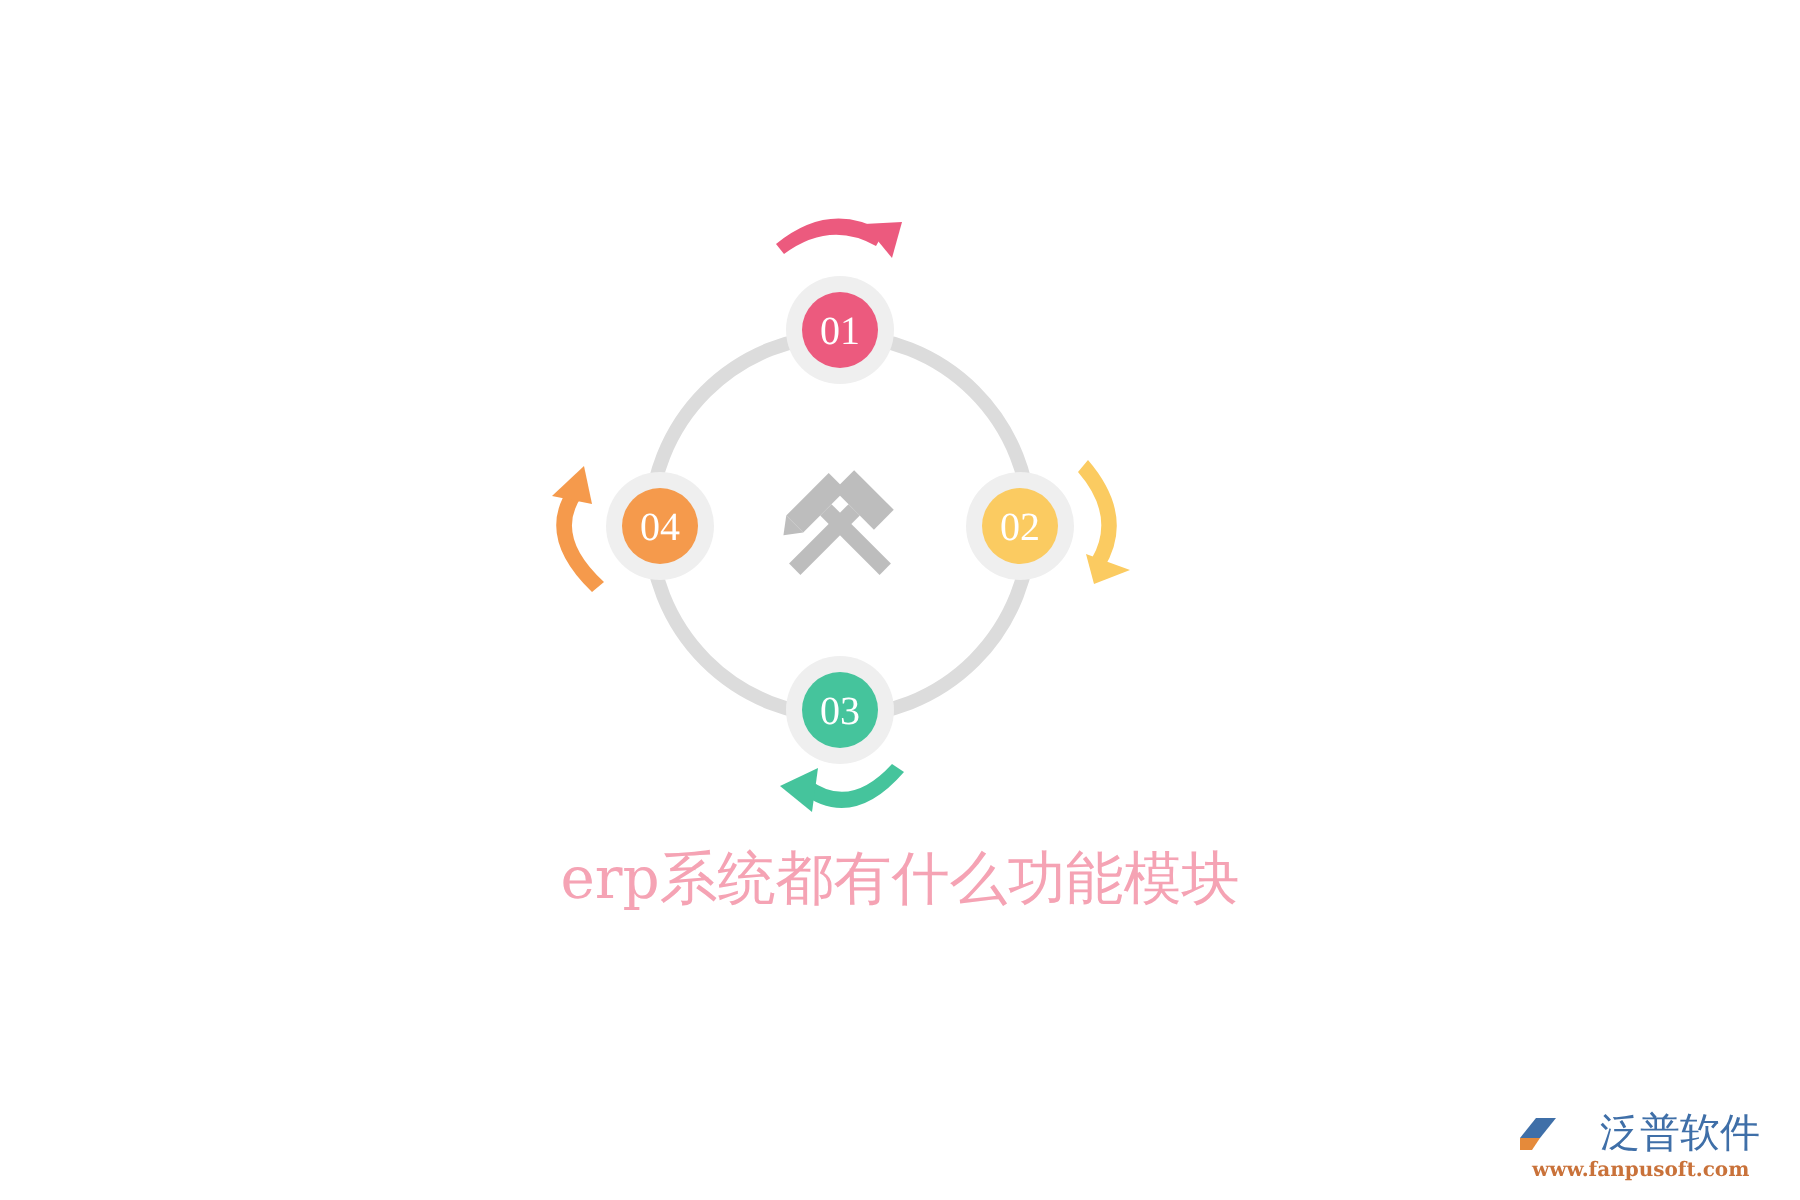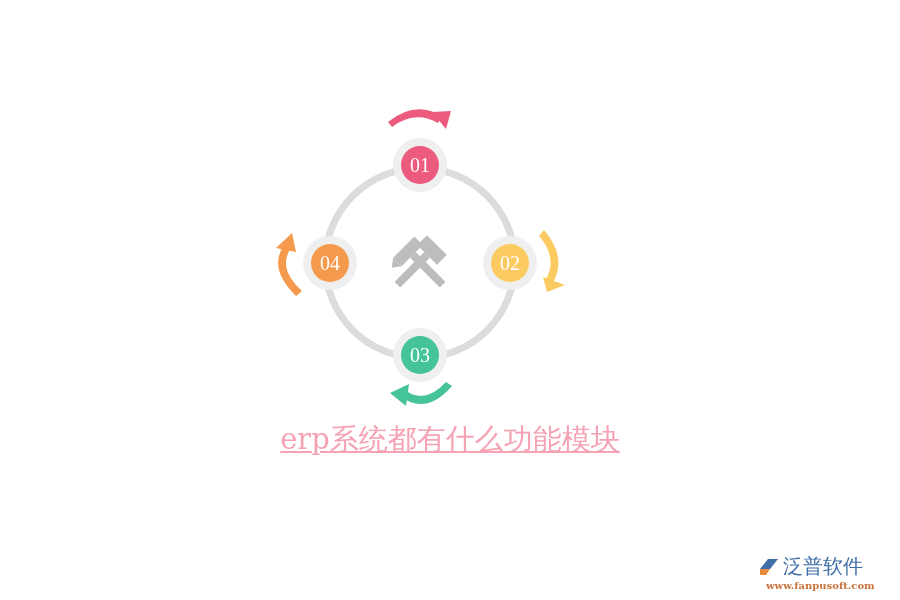--- a/index.html
+++ b/index.html
@@ -1,21 +1,21 @@
 <!DOCTYPE html>
 <html><head>
 <meta charset="utf-8">
 <style>
   html, body { margin:0; padding:0; background:#ffffff; }
   body { width:900px; height:600px; position:relative; overflow:hidden; font-family:"DejaVu Serif", serif; }
   #diagram { position:absolute; left:0; top:0; width:900px; height:600px; }
   .node-label { font-family:"Liberation Serif", "DejaVu Serif", serif; font-size:20px; fill:#ffffff; }
   .title { position:absolute; left:0; width:900px; top:420px; text-align:center; font-size:29px; letter-spacing:0px; }
   .logo { position:absolute; right:12px; top:553px; width:130px; }
-  .logo-row { display:flex; align-items:center; gap:3px; }
+  .logo-row { display:flex; align-items:center; gap:20px; }
   .logo-text { font-family:"DejaVu Sans", sans-serif; font-size:20px; color:#3f6fa8; }
   .logo-url { font-family:"DejaVu Serif", serif; font-size:10px; color:#c9723a; margin-left:8px;font-weight:bold; }
 </style>
 </head>
 <body>
 
 <svg id="diagram" viewBox="0 0 900 600">
 
   <circle cx="420" cy="263" r="95" fill="none" stroke="#dcdcdc" stroke-width="7"></circle>
 
@@ -69,21 +69,21 @@
     <path d="M452,386 Q426,416 400,396 L405,390 Q425,405 446,382 Z"></path>
     <path d="M409,384 L390,393 L406,406 Z"></path>
   </g>
 
   <g fill="#f59a4c">
     <path d="M296,296 Q267,268 285,243 L291,248 Q277,268 302,291 Z"></path>
     <path d="M276,248 L292,233 L296,252 Z"></path>
   </g>
 </svg>
 
-<div class="title" style="color:#f5a3b4;text-decoration:underline;">erp系统都有什么功能模块</div>
+<div class="title" style="color:#f5a3b4;">erp系统都有什么功能模块</div>
 
 <div class="logo">
   <div class="logo-row">
     <svg width="22" height="20" viewBox="0 0 22 20">
       <path d="M2,12 L10,2 L20,2 L12,12 Z" fill="#3f6fa8"></path>
       <path d="M2,12 L12,12 L8,18 L2,18 Z" fill="#e58a3a"></path>
     </svg>
     <span class="logo-text">泛普软件</span>
   </div>
   <div class="logo-url">www.fanpusoft.com</div>

